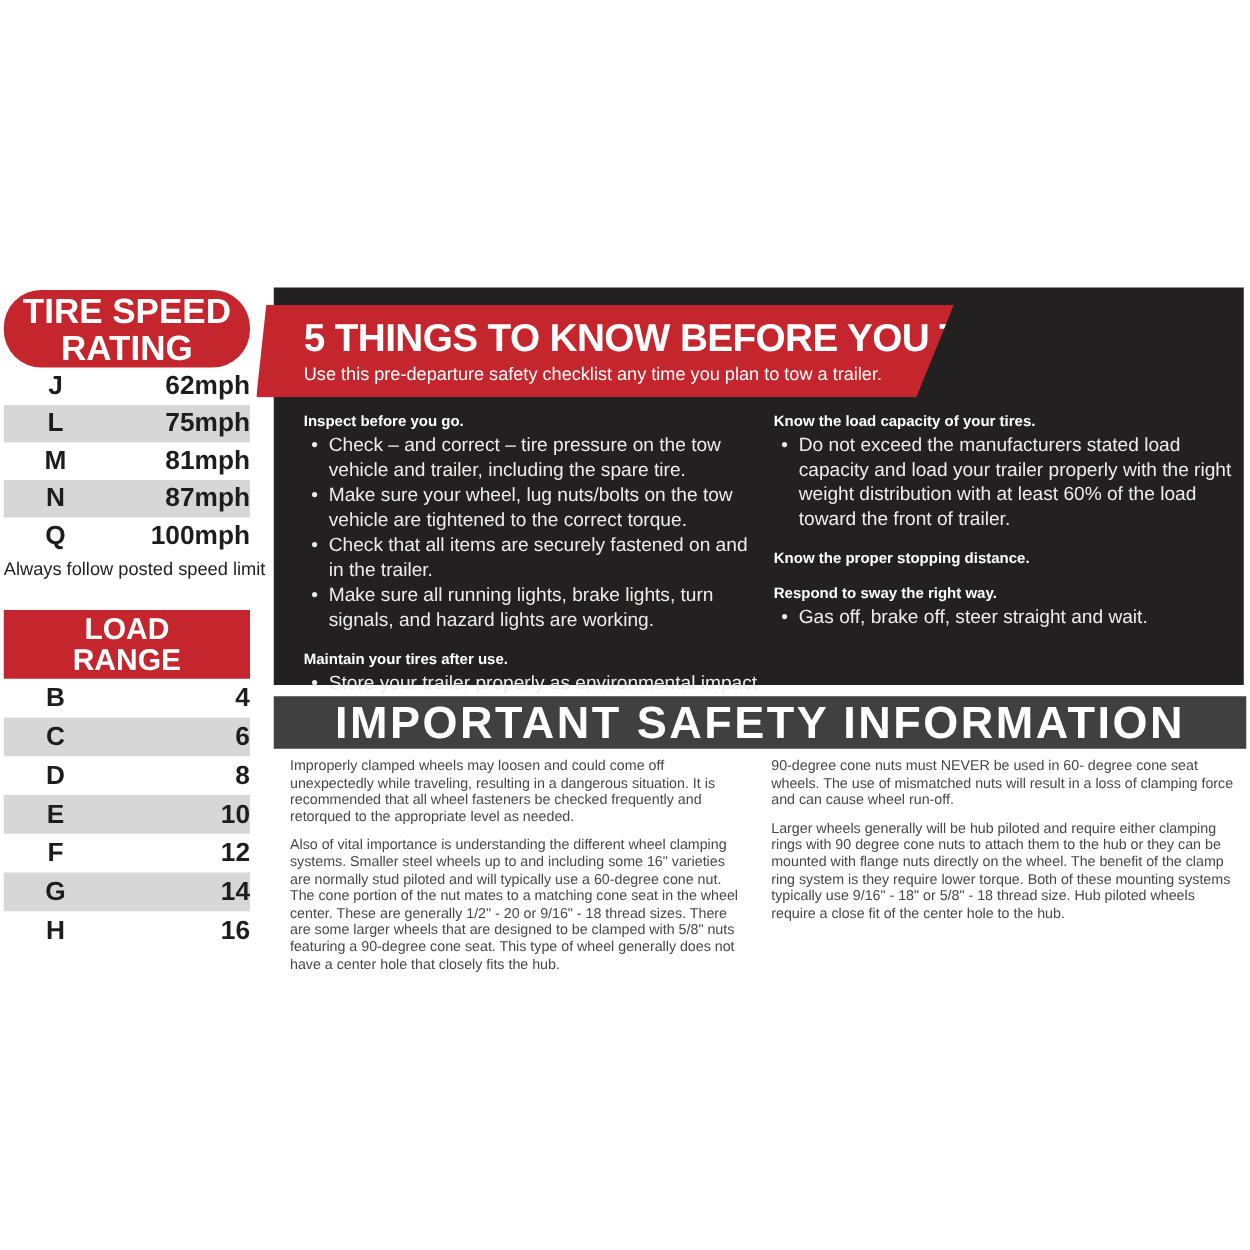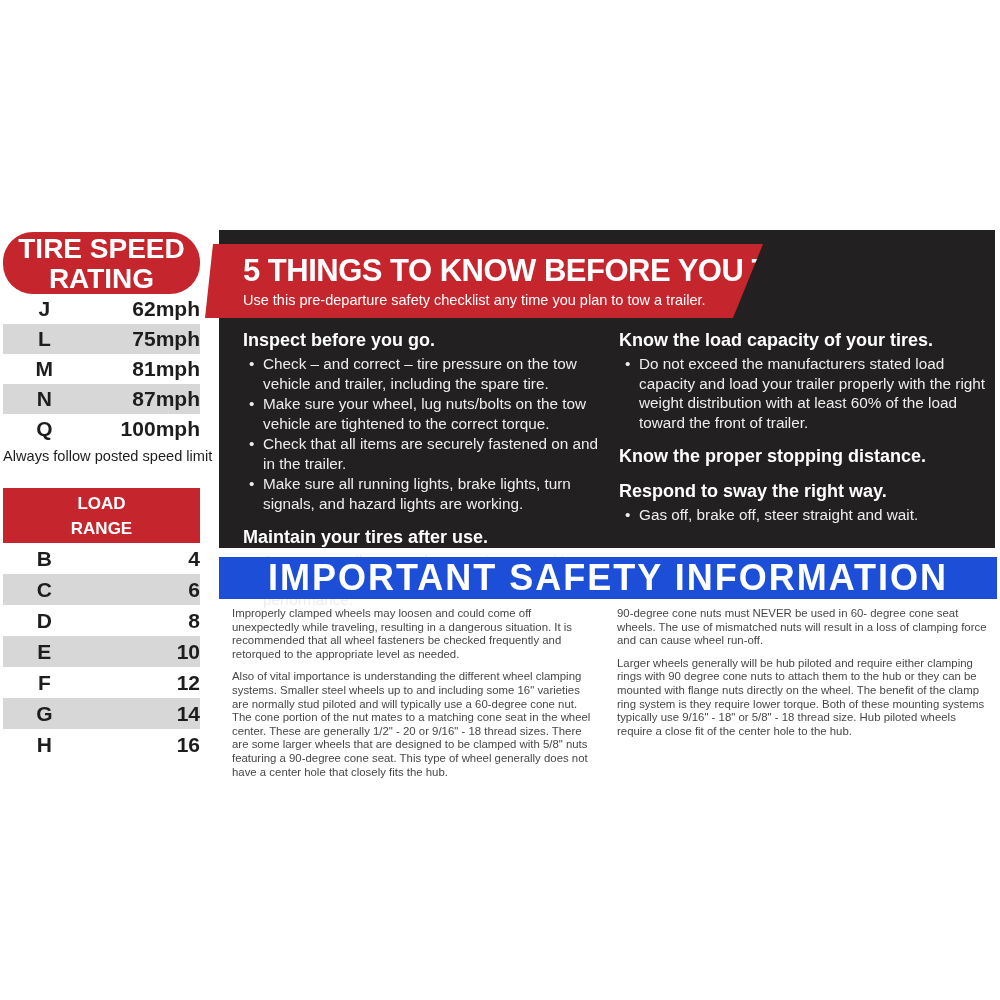--- a/index.html
+++ b/index.html
@@ -6,46 +6,46 @@
   #stage{position:relative;width:1000px;height:1000px;background:#ffffff;overflow:hidden;
          font-family:"Liberation Sans",sans-serif;}
 
   
   .chart{position:absolute;left:3px;width:197px;}
   .chart-header{background:#c5252c;color:#fff;font-weight:bold;text-align:center;}
   #speed-chart{top:232px;}
   #speed-chart .chart-header{height:62px;font-size:28px;line-height:30px;padding-top:2px;box-sizing:border-box;border-radius:30px;}
   #load-chart{top:488px;}
   #load-chart .chart-header{height:55px;display:flex;align-items:center;}
-  #load-chart .chart-header .hcol{flex:1;font-size:17px;line-height:25px;}
+  #load-chart .chart-header .hcol{flex:1;font-size:24px;line-height:25px;}
   .trow{display:flex;align-items:center;height:30px;font-weight:bold;font-size:21px;color:#1d1d1d;}
   #load-chart .trow{height:31px;}
   .trow .c1{width:42%;text-align:center;}
   .trow .c2{width:58%;text-align:right;}
   .trow.alt{background:#d7d7d8;}
   .chart-note{margin-top:4px;font-size:14.6px;color:#1d1d1d;text-align:center;white-space:nowrap;}
 
   
   #tow-panel{position:absolute;left:219px;top:230px;width:776px;height:318px;background:#232021;}
   #tow-banner{position:absolute;left:-14px;top:14px;width:558px;height:74px;background:#c5252c;
               clip-path:polygon(8px 0,100% 0,calc(100% - 30px) 100%,0 100%);
               box-sizing:border-box;padding:9px 0 0 38px;color:#fff;}
   #tow-banner .t1{font-size:31px;font-weight:800;letter-spacing:-0.5px;white-space:nowrap;}
   #tow-banner .t2{font-size:14.5px;margin-top:3px;white-space:nowrap;}
   .tow-col{position:absolute;top:100px;color:#efecec;}
   #tow-col-left{left:24px;width:364px;}
   #tow-col-right{left:400px;width:372px;}
-  .tow-col h3{margin:14px 0 3px 0;font-size:18px;color:#fff;font-weight:bold;}
+  .tow-col h3{margin:14px 0 3px 0;font-size:12px;color:#fff;font-weight:bold;}
   .tow-col h3:first-child{margin-top:0;}
   .tow-col ul{margin:0;padding:0 0 0 20px;list-style:none;}
   .tow-col li{position:relative;font-size:15.3px;line-height:19.5px;margin-bottom:1px;}
   .tow-col li::before{content:"•";position:absolute;left:-14px;}
 
   
-  #safety-banner{position:absolute;left:219px;top:557px;width:778px;height:42px;background:#1d4ed8;
+  #safety-banner{position:absolute;left:219px;top:557px;width:778px;height:42px;background:#404040;
                  color:#fff;text-align:center;font-weight:800;font-size:36px;letter-spacing:2px;
                  line-height:42px;white-space:nowrap;}
   .safety-col{position:absolute;top:607px;font-size:11.4px;line-height:13.6px;color:#474747;}
   #safety-col-left{left:232px;width:366px;}
   #safety-col-right{left:617px;width:377px;}
   .safety-col p{margin:0 0 9px 0;}
 </style>
 </head>
 <body>
 

